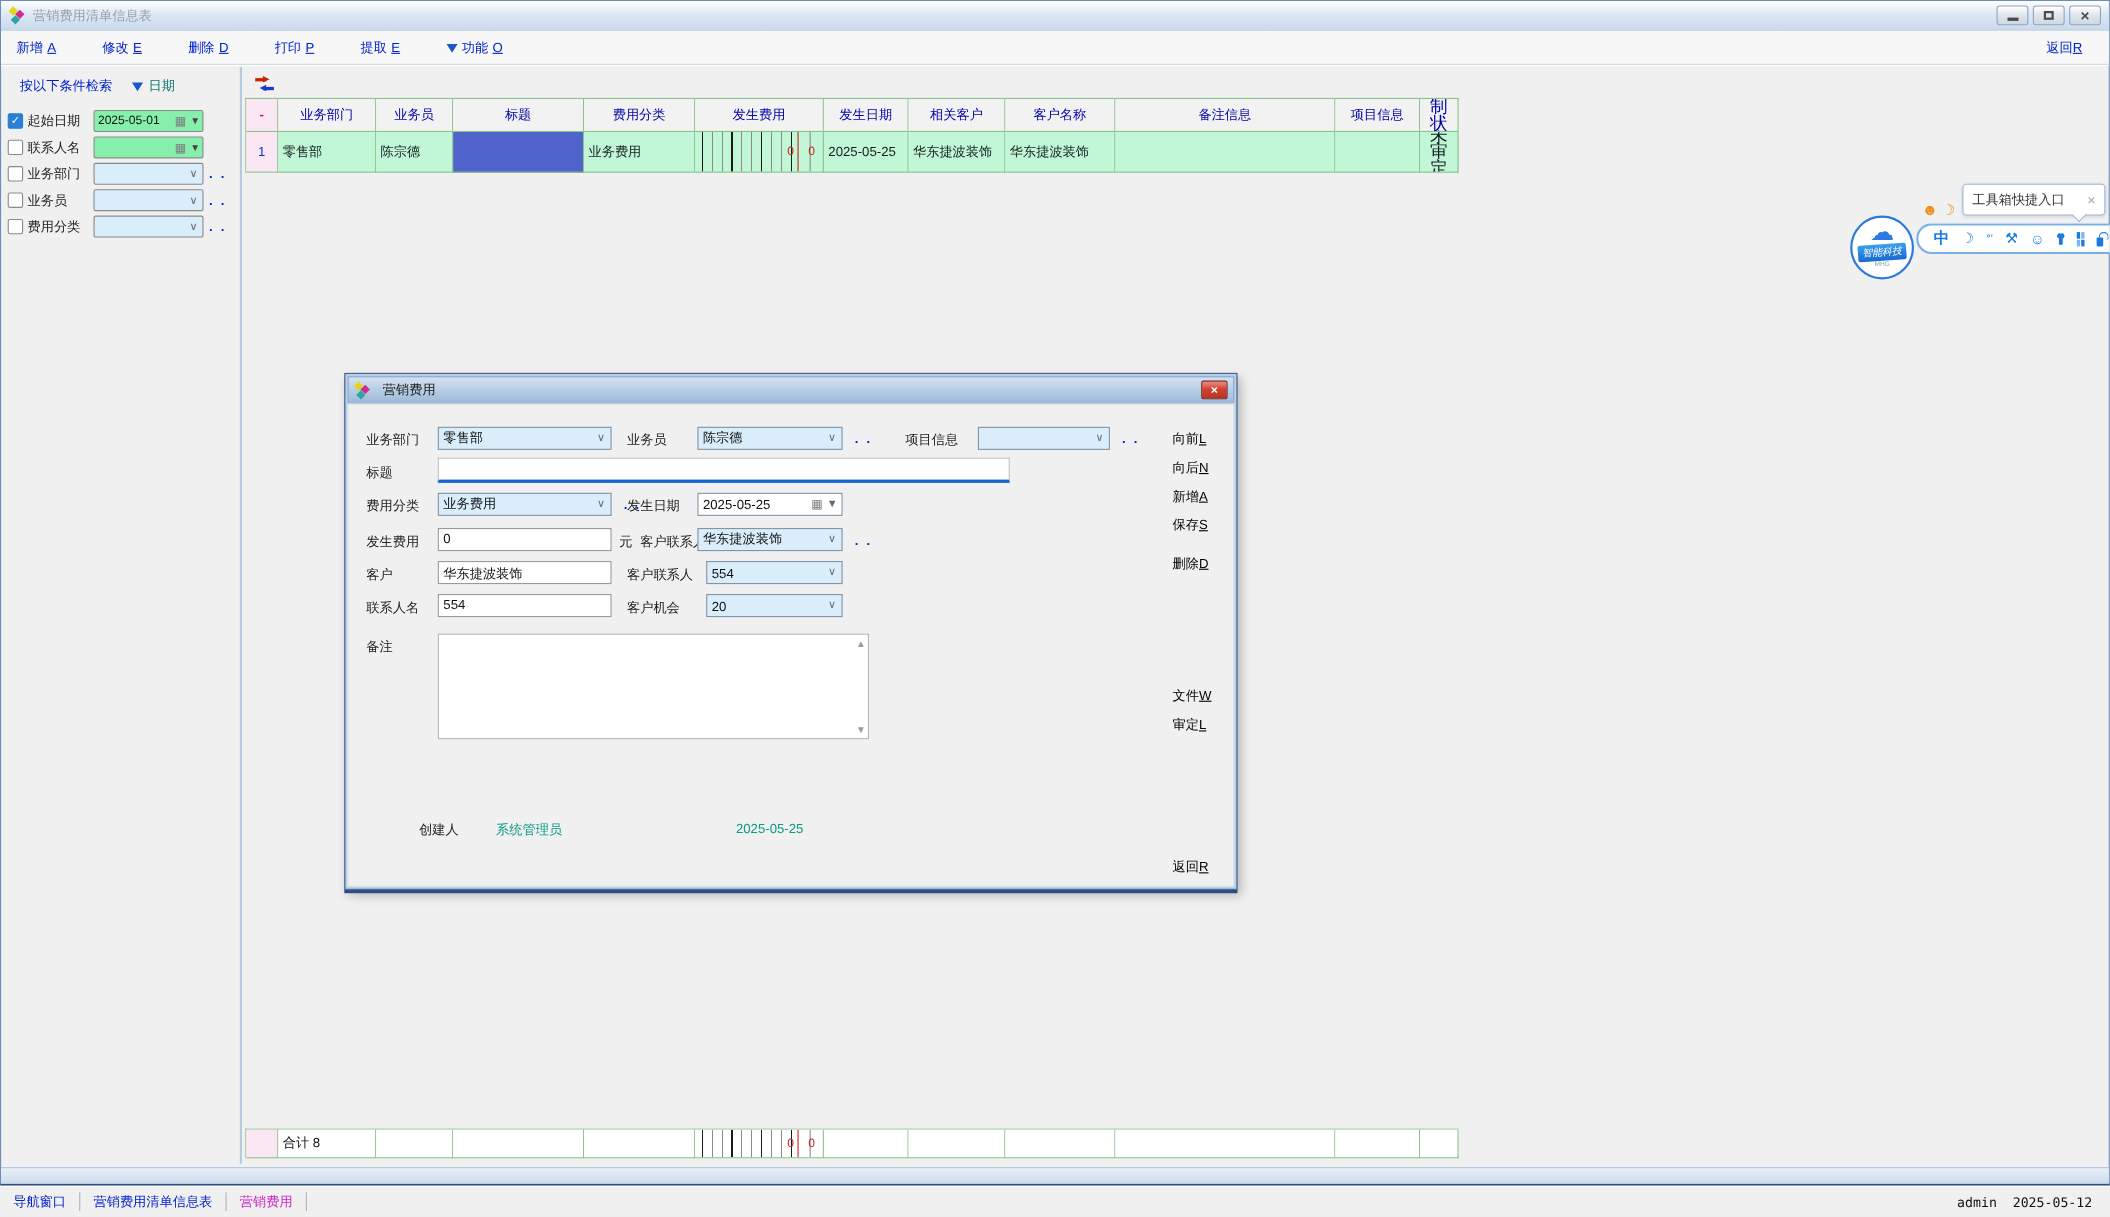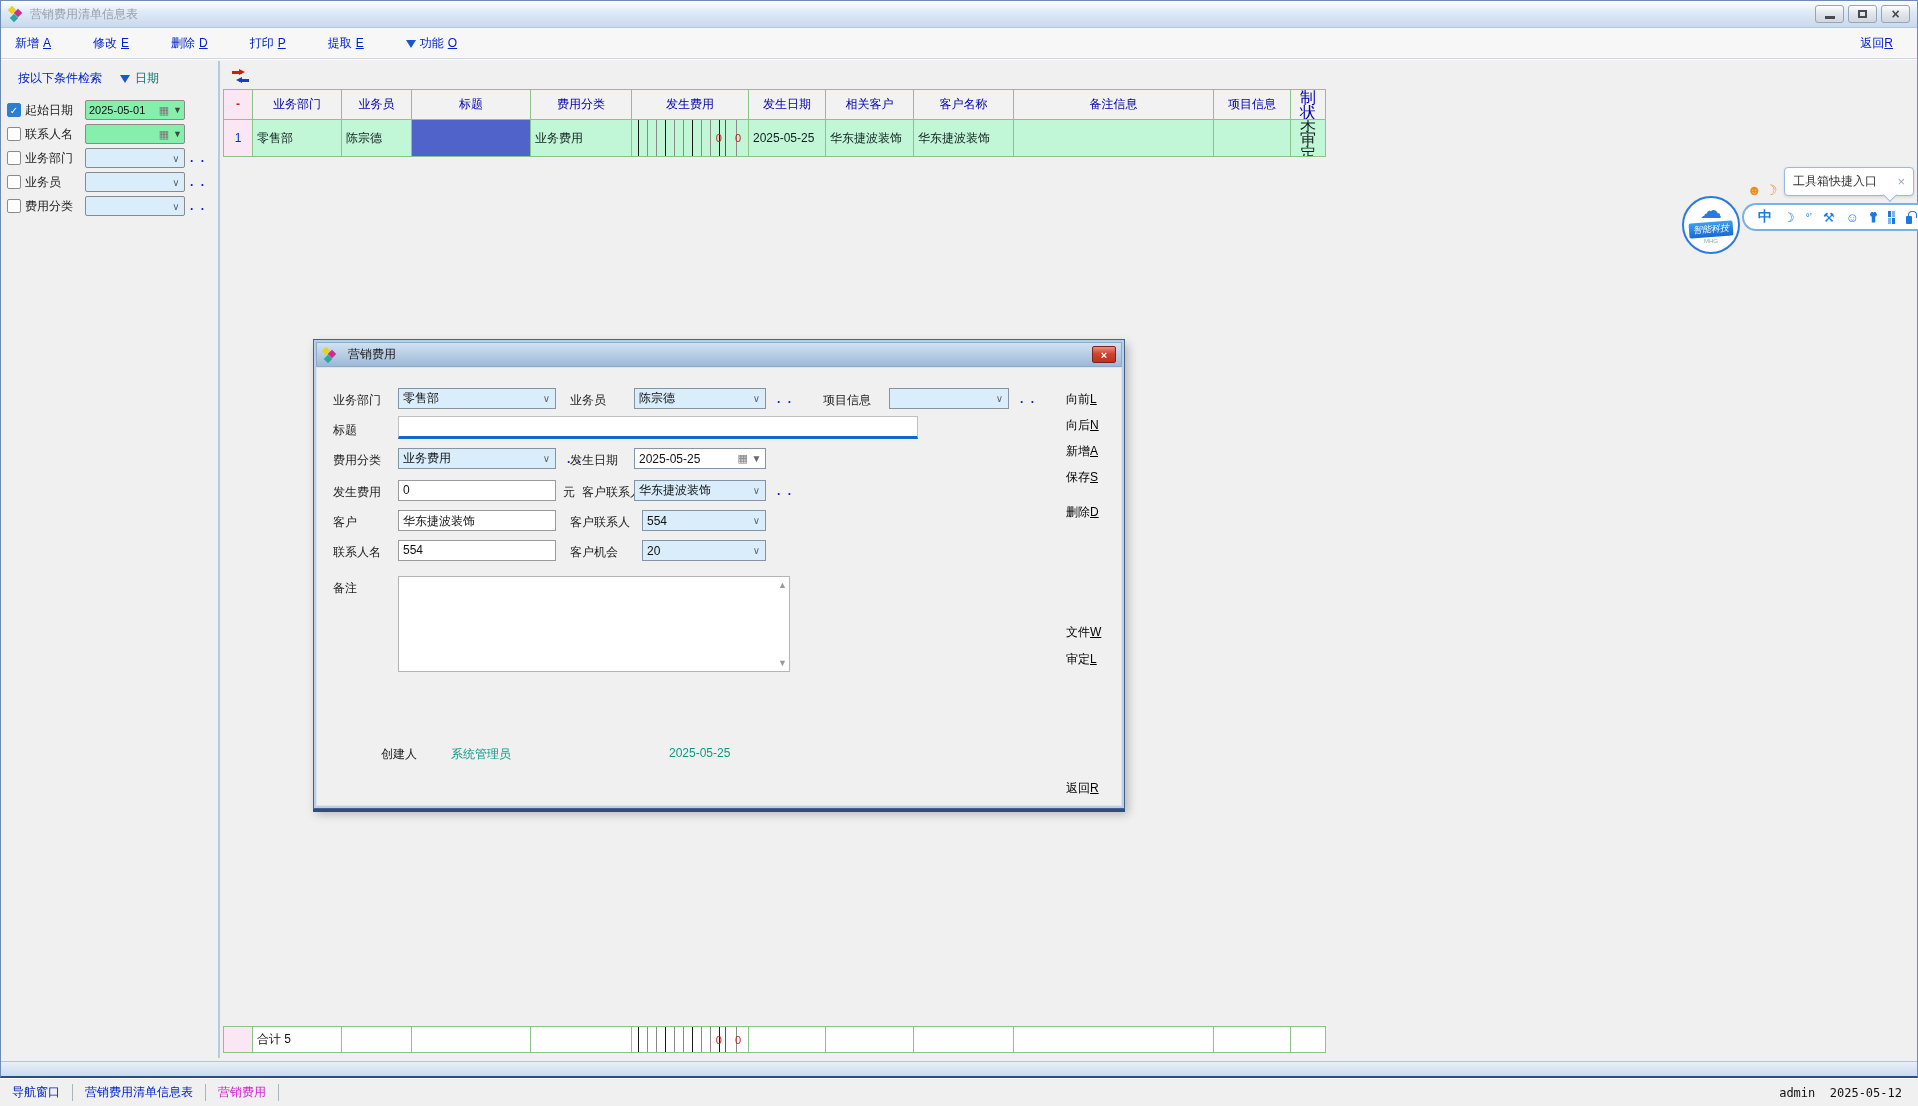--- a/index.html
+++ b/index.html
@@ -307,21 +307,21 @@
       <div class="cell c7">华东捷波装饰</div>
       <div class="cell c8">华东捷波装饰</div>
       <div class="cell c9"></div>
       <div class="cell c10"></div>
       <div class="cell c11 status">未审定</div>
     </div>
   </div>
 
   <div class="total-row">
     <div class="cell marker c0"></div>
-    <div class="cell c1">合计 5</div>
+    <div class="cell c1">合计 8</div>
     <div class="cell c2"></div>
     <div class="cell c3"></div>
     <div class="cell c4"></div>
     <div class="cell c5 money">
       <span class="lines"></span>
       <span class="redline"></span>
       <span class="midline"></span>
       <span class="mval">0 0</span>
     </div>
     <div class="cell c6"></div>

